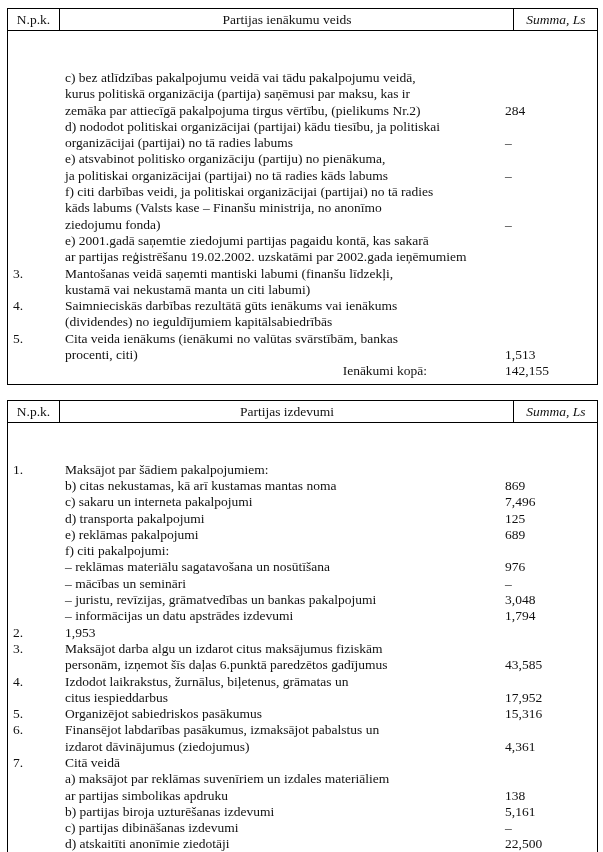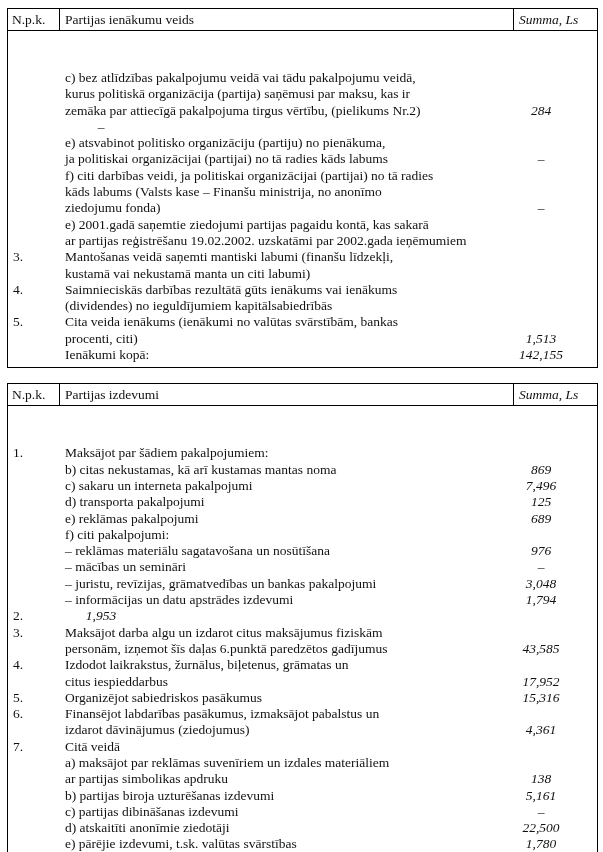--- a/index.html
+++ b/index.html
@@ -21,21 +21,21 @@
     box-sizing: border-box;
     width: 591px;
   }
   .table + .table { margin-top: 15px; }
   .thead {
     display: flex;
     border-bottom: 1px solid #000000;
     font-size: 13.5px;
     line-height: 19px;
   }
-  .th { padding: 1px 4px 1px 4px; box-sizing: border-box; white-space: nowrap; }
+  .th { padding: 1px 4px 1px 4px; box-sizing: border-box; white-space: nowrap; text-align: center; }
   .th.num  { width: 52px; border-right: 1px solid #000000; padding-left: 4px; }
   .th.desc { flex: 1; padding-left: 5px; }
   .th.sum  { width: 84px; border-left: 1px solid #000000; padding-left: 5px; font-style: italic; }
   .tbody { padding: 3px 0 4px 0; margin-top: 36px; }
   .row {
     display: flex;
     align-items: flex-end;
     font-size: 13.5px;
     line-height: 16.3px;
   }
@@ -45,27 +45,26 @@
     padding-left: 5px;
     align-self: flex-start;
   }
   .row .desc {
     flex: 1;
     white-space: pre-line;
   }
   .row .sum {
     width: 92px;
     box-sizing: border-box;
-    text-align: center;
+    text-align: left;
     padding-right: 20px;
     white-space: nowrap;
-    font-style: italic;
   }
   .row.total .desc {
-    text-align: left;
+    text-align: right;
     padding-right: 78px;
     white-space: nowrap;
   }
 </style>
 </head>
 <body>
 
 <div class="page">
 
   <section class="table">
@@ -77,20 +76,22 @@
     <div class="tbody" id="income-body">
         <div class="row">
           <div class="num"></div>
           <div class="desc">c) bez atlīdzības pakalpojumu veidā vai tādu pakalpojumu veidā,
 kurus politiskā organizācija (partija) saņēmusi par maksu, kas ir
 zemāka par attiecīgā pakalpojuma tirgus vērtību, (pielikums Nr.2)</div>
           <div class="sum">284</div>
         </div>
         <div class="row">
           <div class="num"></div>
+          <div class="desc">d) nododot politiskai organizācijai (partijai) kādu tiesību, ja politiskai
+organizācijai (partijai) no tā radies labums</div>
           <div class="sum">–</div>
         </div>
         <div class="row">
           <div class="num"></div>
           <div class="desc">e) atsvabinot politisko organizāciju (partiju) no pienākuma,
 ja politiskai organizācijai (partijai) no tā radies kāds labums</div>
           <div class="sum">–</div>
         </div>
         <div class="row">
           <div class="num"></div>

